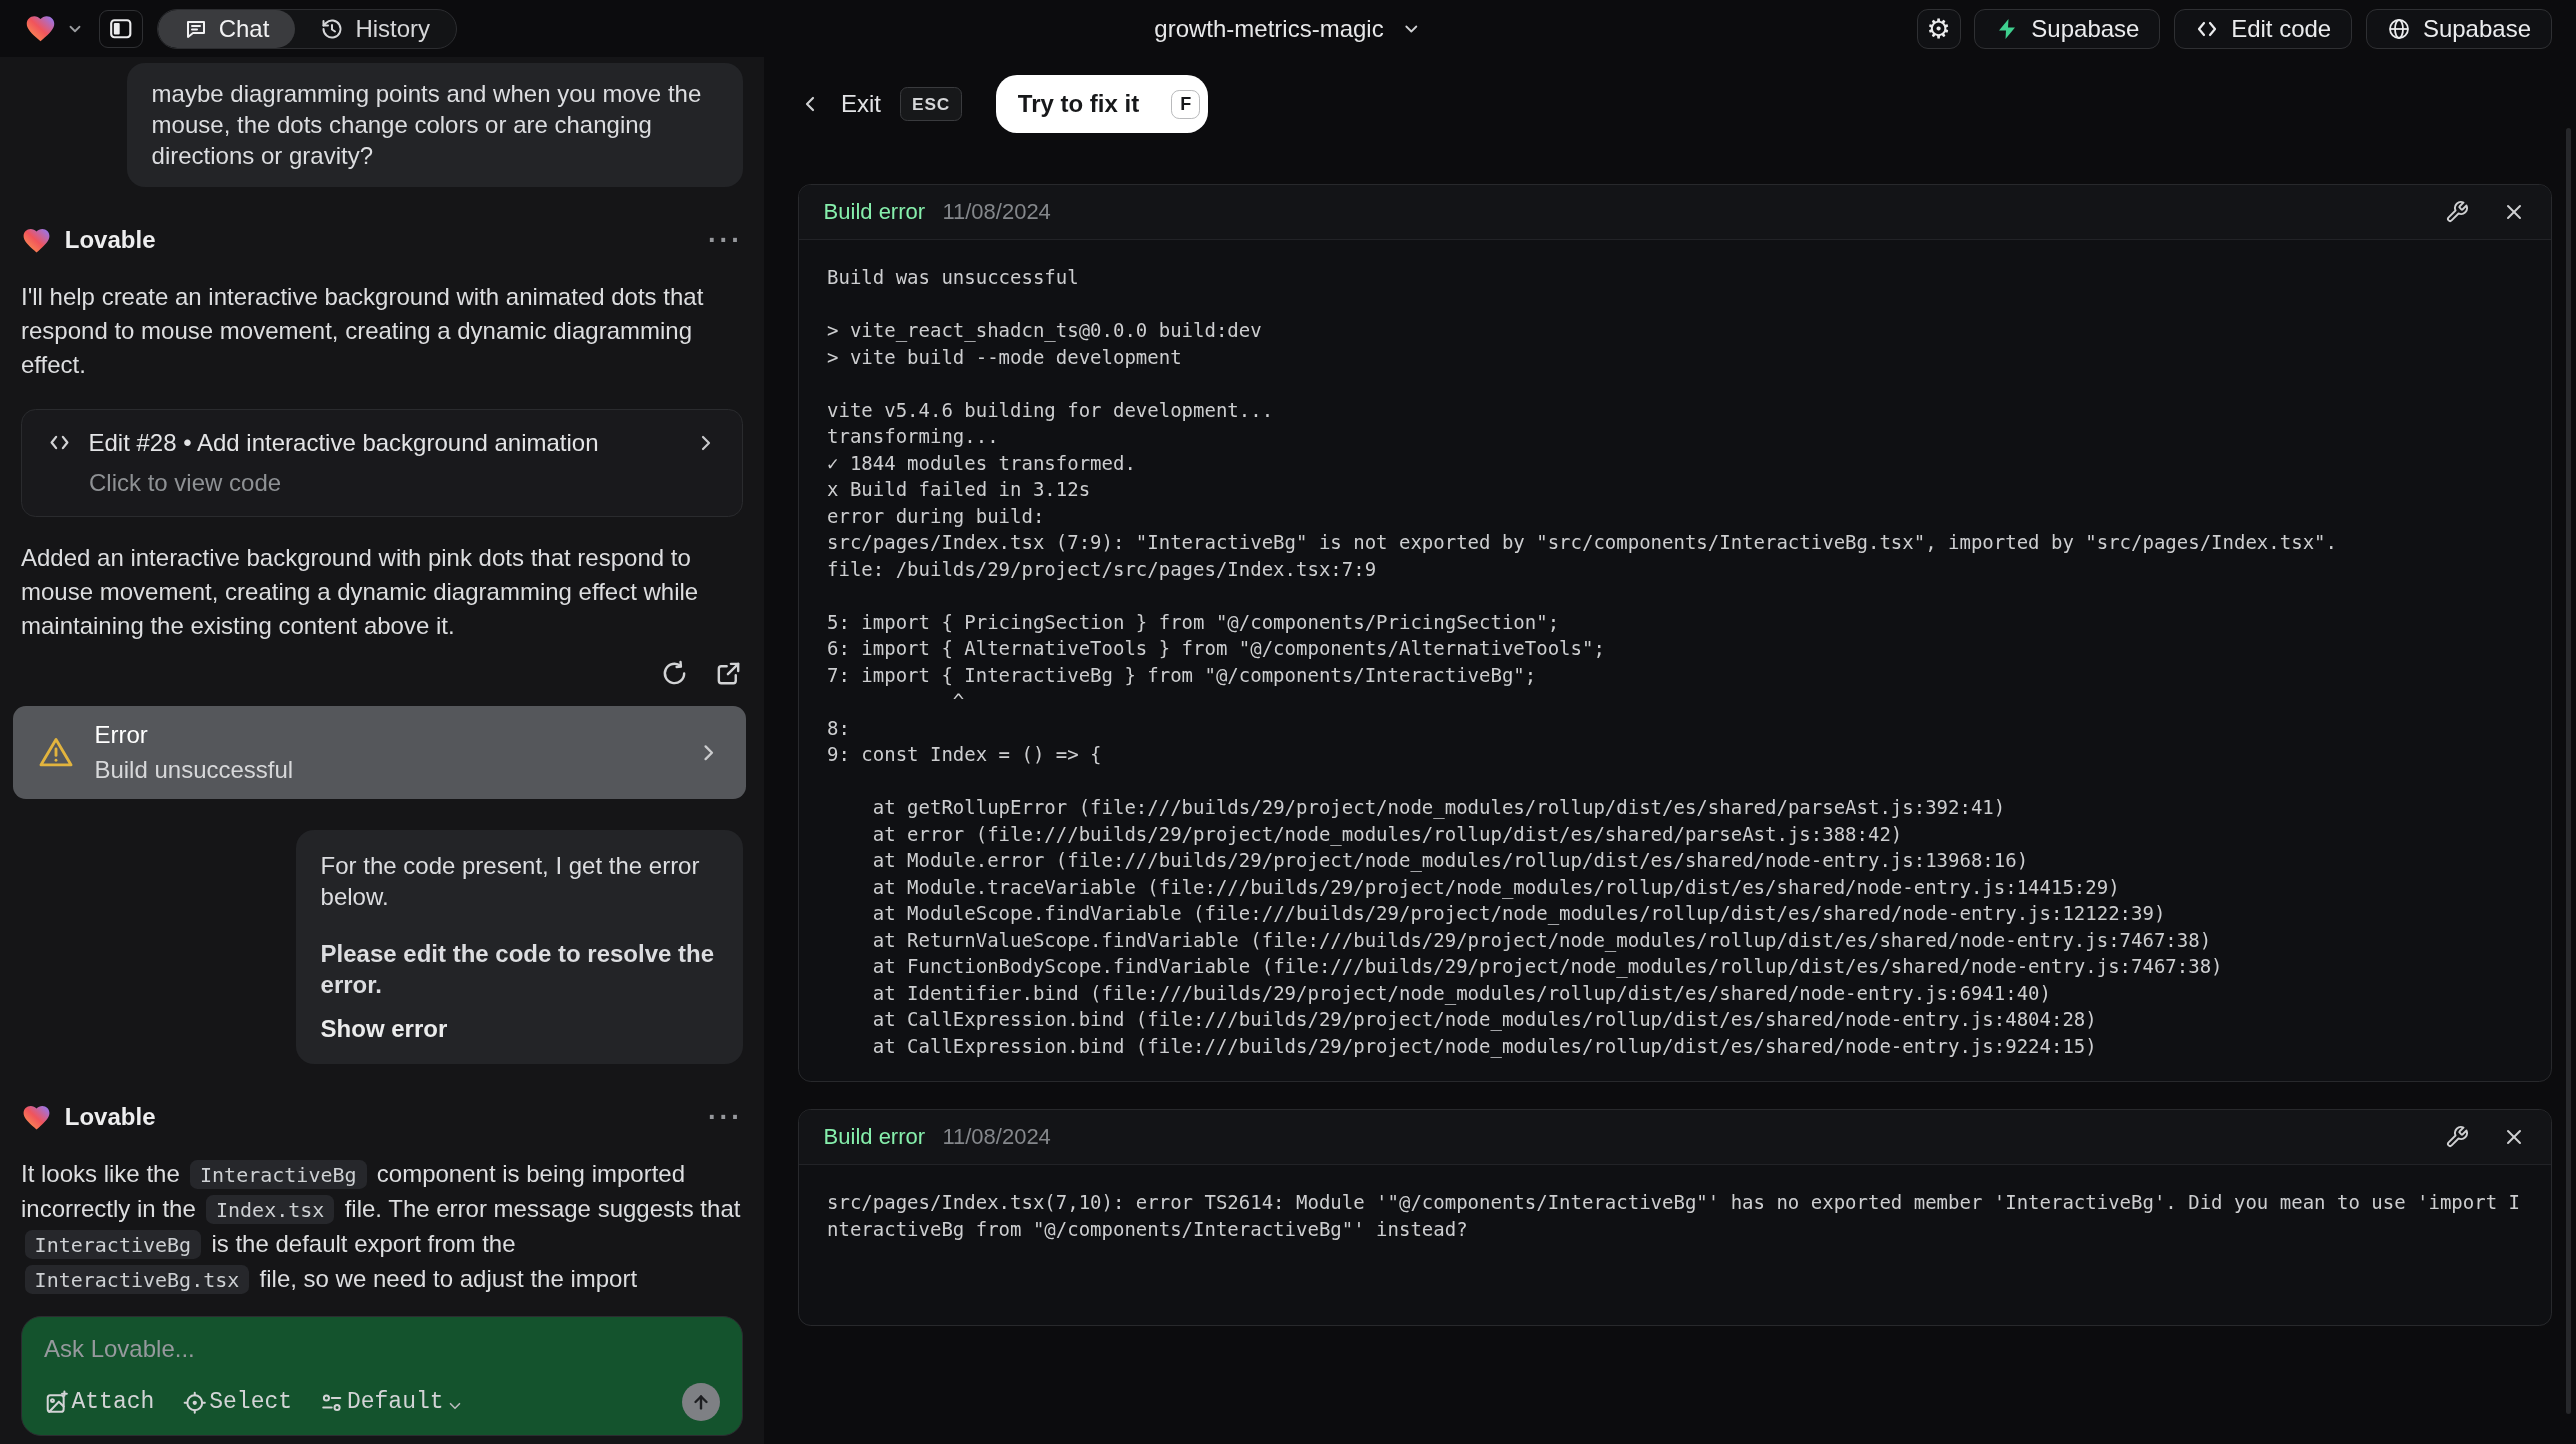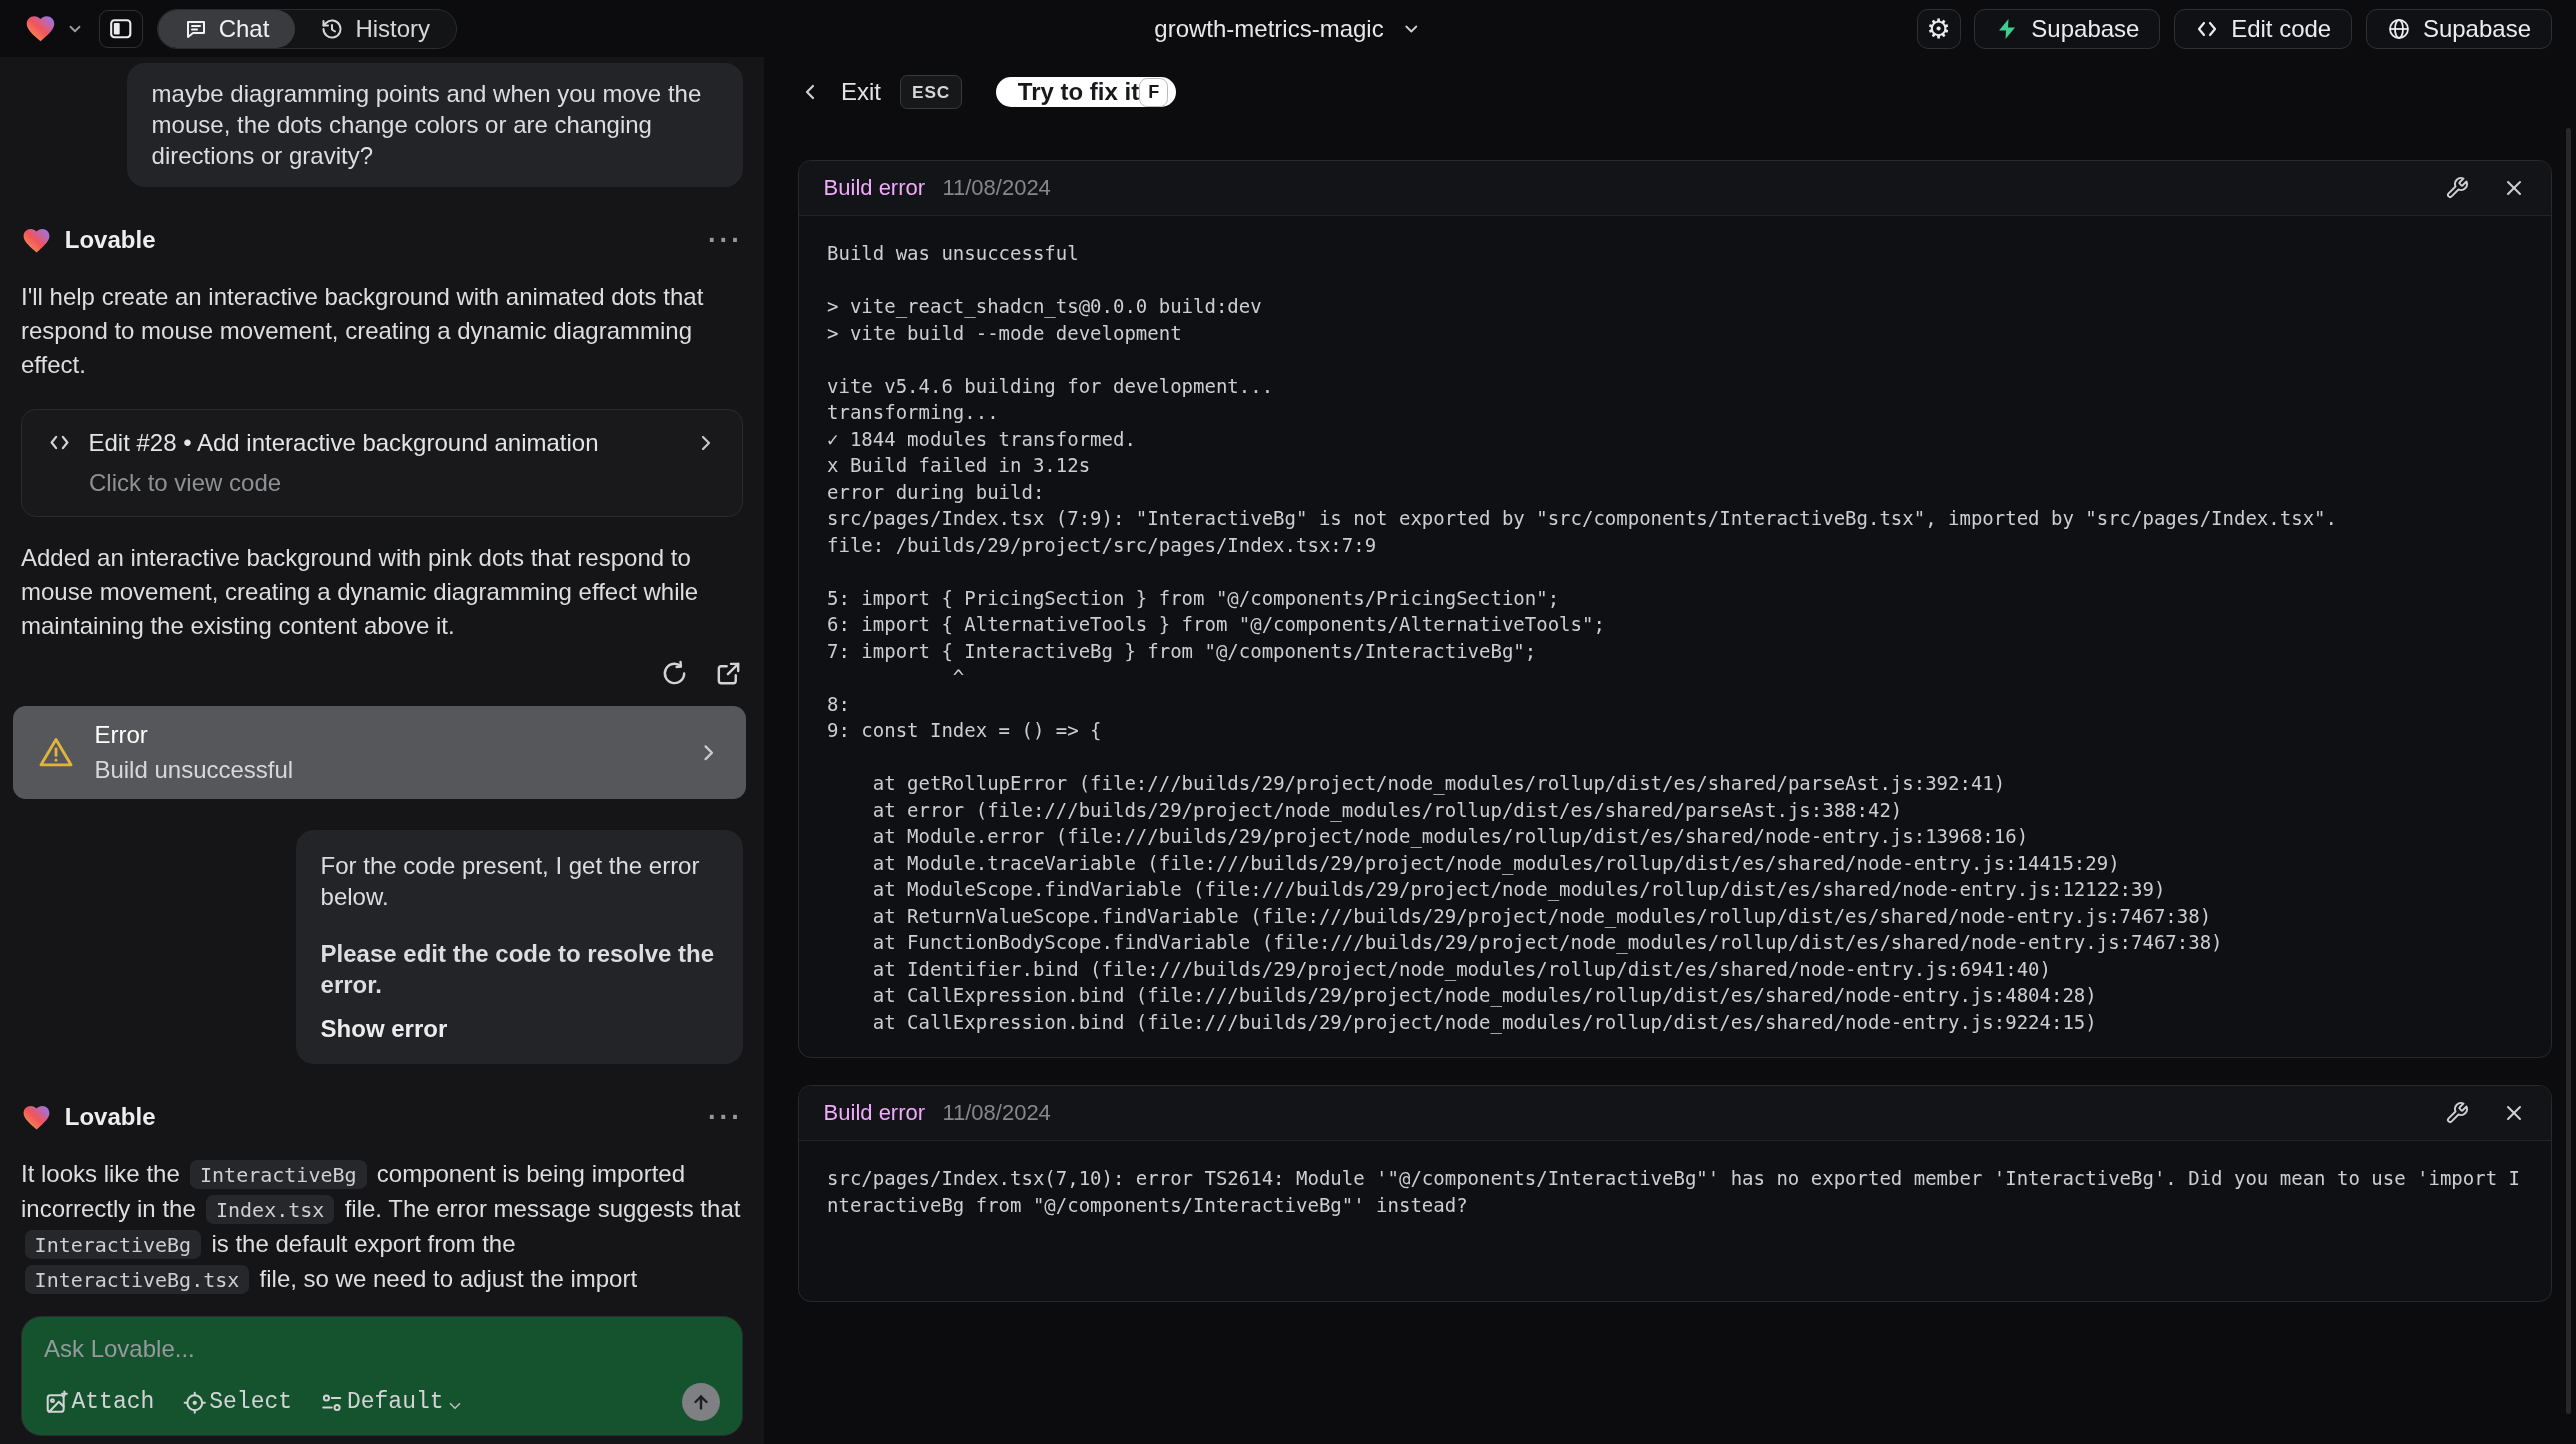--- a/index.html
+++ b/index.html
@@ -63,30 +63,30 @@
   .composer-group + .composer-group { margin-left:16.4px; }
   .send-btn { margin-left:auto; width:38px; height:38px; border-radius:50%; background:#7e8084;
     display:flex; align-items:center; justify-content:center; color:#1d1e21; }
 
   
   .right-col { flex:1; display:flex; flex-direction:column; padding:0 24px 0 34px; background:#0c0c0e; }
   .fix-row { display:flex; align-items:center; gap:19px; margin-top:18px; color:#e2e3e5; }
   .back-chevron { color:#cfd0d2; }
   .esc-badge { border:0.9px solid #3a3b3e; background:#17181a; border-radius:7.3px; padding:5.5px 11px;
     font-size:17.3px; font-weight:700; letter-spacing:0.9px; color:#d6d7d9; }
-  .fix-pill { display:flex; align-items:center; gap:0; background:#ffffff; color:#17181a;
-    font-weight:600; border-radius:21px; height:30px; padding:0 8.2px 0 22px; }
+  .fix-pill { display:flex; align-items:center; gap:32px; background:#ffffff; color:#17181a;
+    font-weight:600; border-radius:21px; height:58px; padding:0 8.2px 0 22px; }
   .fkey { width:29px; height:29px; border:1.8px solid #b9babc; border-radius:8.2px;
     display:flex; align-items:center; justify-content:center; font-size:18px; font-weight:600; }
   .panel { border:0.9px solid #28292c; border-radius:12.8px; background:#0f1013; overflow:hidden; display:flex; flex-direction:column; }
   .panel-1 { margin-top:51px; height:898px; }
   .panel-2 { margin-top:27px; height:217px; }
   .panel-header { height:55px; flex:0 0 55px; display:flex; align-items:center; gap:17.3px;
     background:#131417; border-bottom:0.9px solid #222327; padding:0 24.6px; }
-  .panel-title { color:#f0abfc; font-size:22px; }
+  .panel-title { color:#86efac; font-size:22px; }
   .panel-date { color:#84878b; font-size:22px; }
   .panel-actions { margin-left:auto; display:flex; align-items:center; gap:33px; color:#cfd0d2; }
   .panel-body { padding:24px 28px; overflow:hidden; }
   pre.log { margin:0; font-family:"DejaVu Sans Mono", monospace; font-size:19px; line-height:26.5px;
     color:#cdced0; white-space:pre-wrap; word-break:break-all; }
 
   .vscrollbar { position:absolute; right:5.5px; top:128px; width:4.6px; height:1286px; background:#27282b; border-radius:2.7px; }
 </style>
 </head>
 <body>

